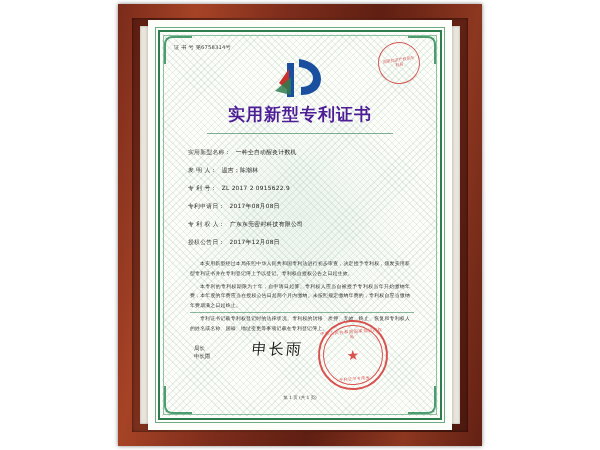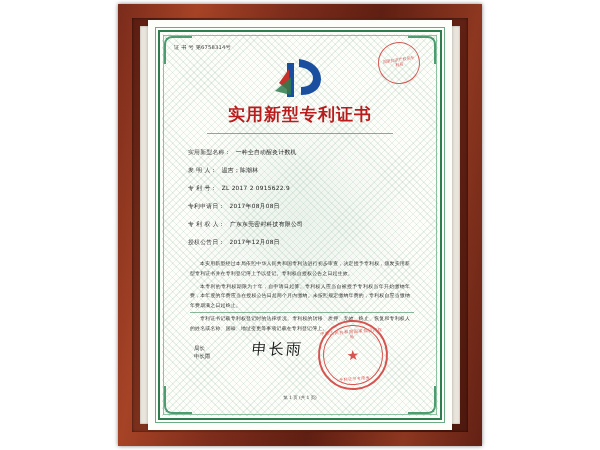--- a/index.html
+++ b/index.html
@@ -144,21 +144,21 @@
     height: 44px;
     position: relative;
   }
 
   .title {
     text-align: center;
     font-family: "DejaVu Serif", serif;
     font-weight: bold;
     font-size: 17px;
     letter-spacing: 1px;
-    color: #b91c1c;
+    color: #4c1d95;
     margin-top: 2px;
   }
   .title-rule {
     width: 186px;
     height: 1px;
     background: #2e7d4f;
     margin: 7px auto 0;
     opacity: 0.6;
   }
 

